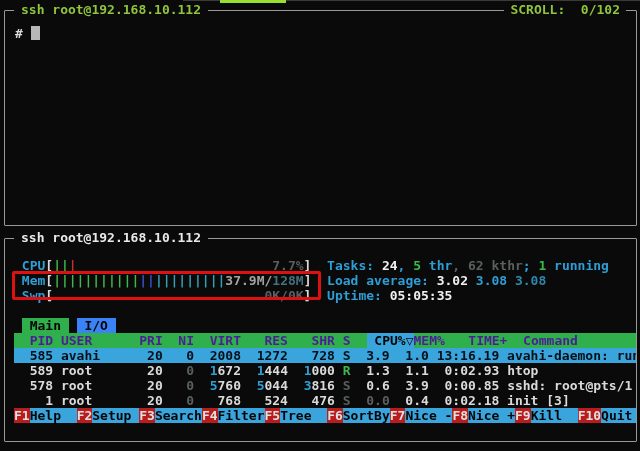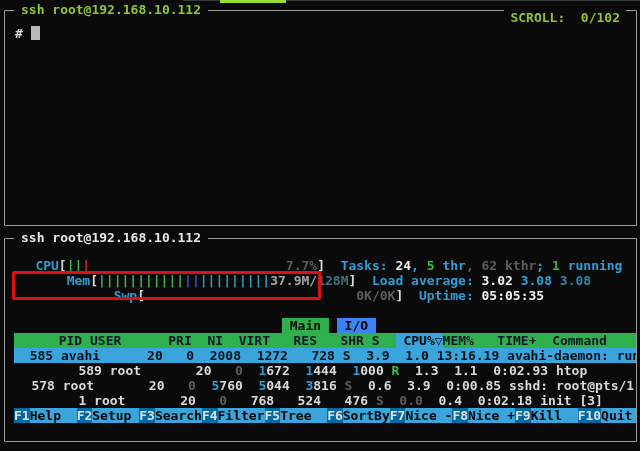--- a/index.html
+++ b/index.html
@@ -10,29 +10,29 @@
   .top-gray-line{position:absolute;left:183px;top:0;width:457px;height:1px;background:#3a3a3a;}
   .top-green-line{position:absolute;left:220px;top:0;width:66px;height:3px;background:#9adf2d;}
 
   
   .pane{position:absolute;left:4px;width:631px;border:1px solid #999;border-radius:1px;background:#0a0a0a;}
   .pane-top{top:10px;height:214px;}
   .pane-bottom{top:238px;height:202px;}
   .legend{position:absolute;top:-9px;left:9px;padding:0 7px;background:#0a0a0a;white-space:pre;}
   .legend-green{color:#8fc43c;}
   .legend-white{color:#e8e8e8;}
-  .legend-scroll{position:absolute;top:-9px;right:10px;left:auto;padding:8px 6px;background:#0a0a0a;color:#8fc43c;white-space:pre;}
+  .legend-scroll{position:absolute;top:-9px;right:10px;left:auto;padding:0 6px;background:#0a0a0a;color:#8fc43c;white-space:pre;}
 
   
   .shell-line{padding:15px 0 0 10px;white-space:pre;color:#dadada;}
   .cursor{display:inline-block;width:9px;height:14px;background:#b8b8b8;vertical-align:-2px;}
 
   
   .htop{padding:19px 0 0 9px;}
-  .t-line{height:15px;line-height:15px;white-space:pre;overflow:hidden;width:622px;text-align:center;}
+  .t-line{height:15px;line-height:15px;white-space:pre;overflow:hidden;width:622px;}
   .t-line span{white-space:pre;}
   .fbar{display:flex;}
   
   .w{color:#dadada;}
   .wb{color:#f0f0f0;}
   .cy{color:#2e9ed6;}
   .cy3{color:#2e86ad;}
   .cyb{color:#a3a3a3;}
   .dimt{color:#45707e;}
   .dim{color:#5a5f5f;}
@@ -40,27 +40,27 @@
   .gbar{color:#3cb949;}
   .tbar{color:#2fa3b8;}
   .bbar{color:#3952cc;}
   .rbar{color:#cc2e2e;}
   .num{color:#2e9ed6;}
   
   .tab-main{background:#30b04c;color:#050505;}
   .tab-io{background:#3b82f6;color:#050505;}
   
   .hdr{background:#30b04c;color:#050505;}
-  .hk{color:#0f172a;}
+  .hk{color:#4c1d95;}
   .hs{background:#3aa4dc;color:#050505;margin-left:16px;}
   
   .sel{background:#3aa4dc;}
   .sel span{color:#071018;}
   
-  .fk{color:#e0e0e0;background:#0369a1;}
+  .fk{color:#e0e0e0;background:#b91c1c;}
   .fl{background:#3aa4dc;color:#050505;}
   .fill{flex:1;}
   
   .annotation-box{position:absolute;left:12px;top:271px;width:303px;height:23px;
                   border:3px solid #dd1111;border-radius:2px;pointer-events:none;}
 </style>
 </head>
 <body>
 
 <div class="top-gray-line"></div>

